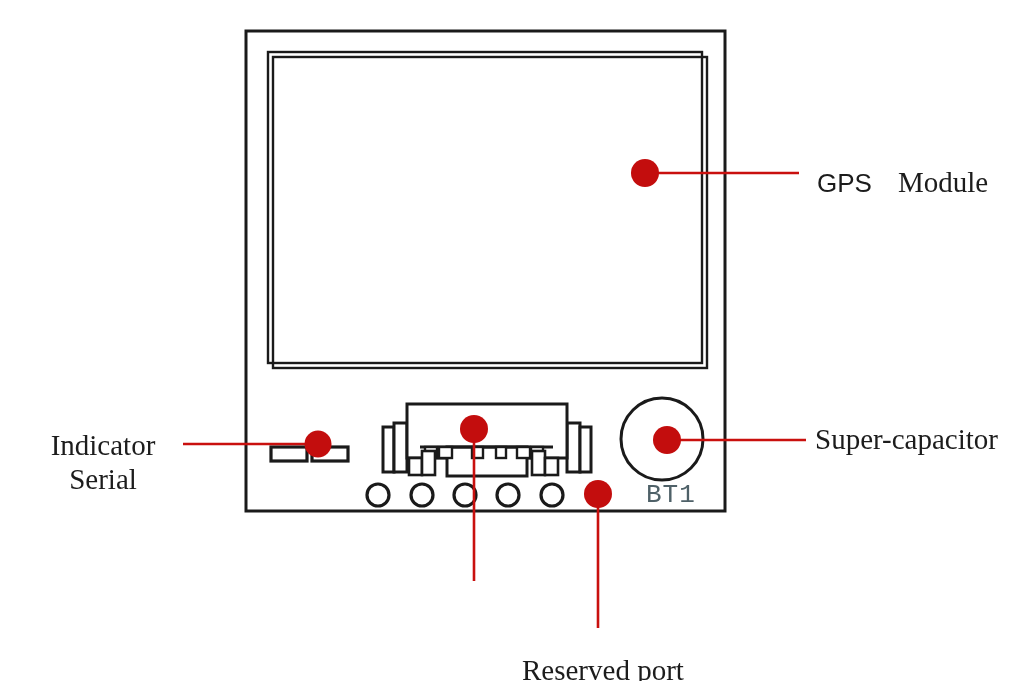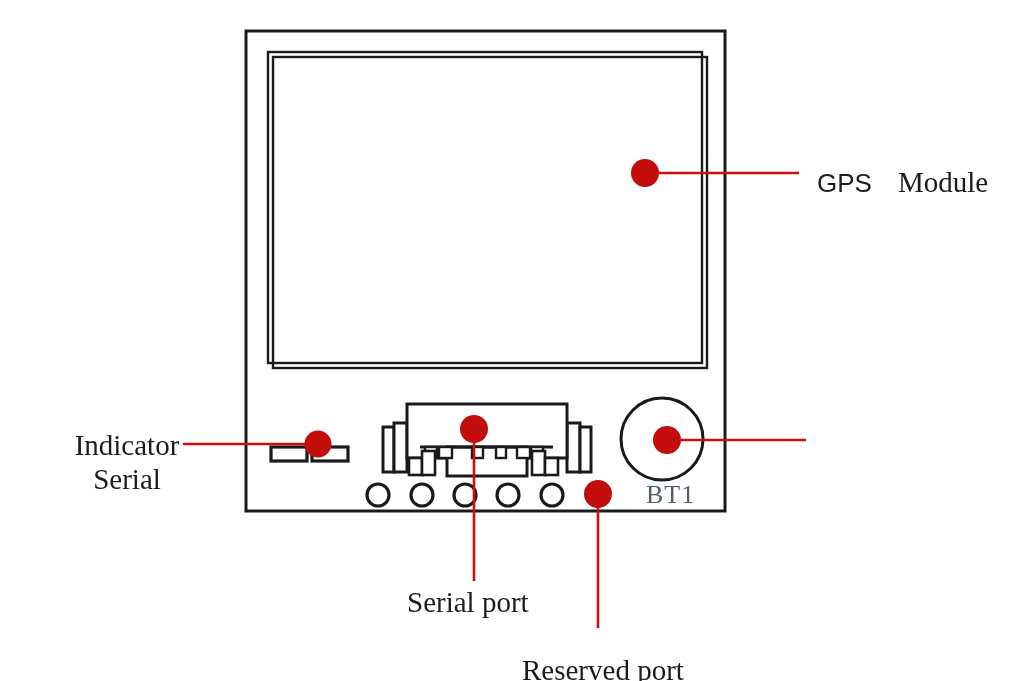--- a/index.html
+++ b/index.html
@@ -15,31 +15,31 @@
   .lbl {
     position: absolute;
     color: #1c1c1c;
     font-size: 29px;
     line-height: 1.05;
     white-space: nowrap;
   }
   .lbl-gps        { left: 817px; top: 167px; }
   .gps-word       { font-family: "Liberation Sans", sans-serif; font-size: 26px; }
   .module-word    { font-family: "Liberation Serif", serif; margin-left: 26px; }
-  .lbl-indicator  { left: 46px;  top: 428px; width: 114px; text-align: center; line-height: 34px; margin-left: 24px; }
+  .lbl-indicator  { left: 46px;  top: 428px; width: 114px; text-align: center; line-height: 34px; }
   .lbl-supercap   { left: 815px; top: 424px; }
   .lbl-serial     { left: 407px; top: 582px; line-height: 40px; }
   .lbl-reserved   { left: 522px; top: 655px; }
   .lbl-bt1 {
     position: absolute;
     left: 646px; top: 480px;
     font-size: 26px;
     letter-spacing: 1px;
     color: #4f6168;
-    font-family: Liberation Serif, serif;
+    font-family: Liberation Mono, monospace;
   }
 </style>
 </head>
 <body>
 
 <div class="stage">
 
   <svg width="1020" height="681" viewBox="0 0 1020 681">
 
     <rect x="246" y="31" width="479" height="480" fill="#ffffff" stroke="#1a1a1a" stroke-width="3"></rect>
@@ -99,22 +99,22 @@
 
   <div class="lbl lbl-gps">
     <span class="gps-word">GPS</span><span class="module-word">Module</span>
   </div>
 
   <div class="lbl lbl-indicator">
     <div>Indicator</div>
     <div>Serial</div>
   </div>
 
+  <div class="lbl lbl-supercap">Super-capacitor</div>
 
   <div class="lbl lbl-serial">
-    <div>Serial port</div>
   </div>
 
   <div class="lbl lbl-reserved">Reserved port</div>
 
   <div class="lbl-bt1">BT1</div>
 
 </div>
 
 </body></html>

